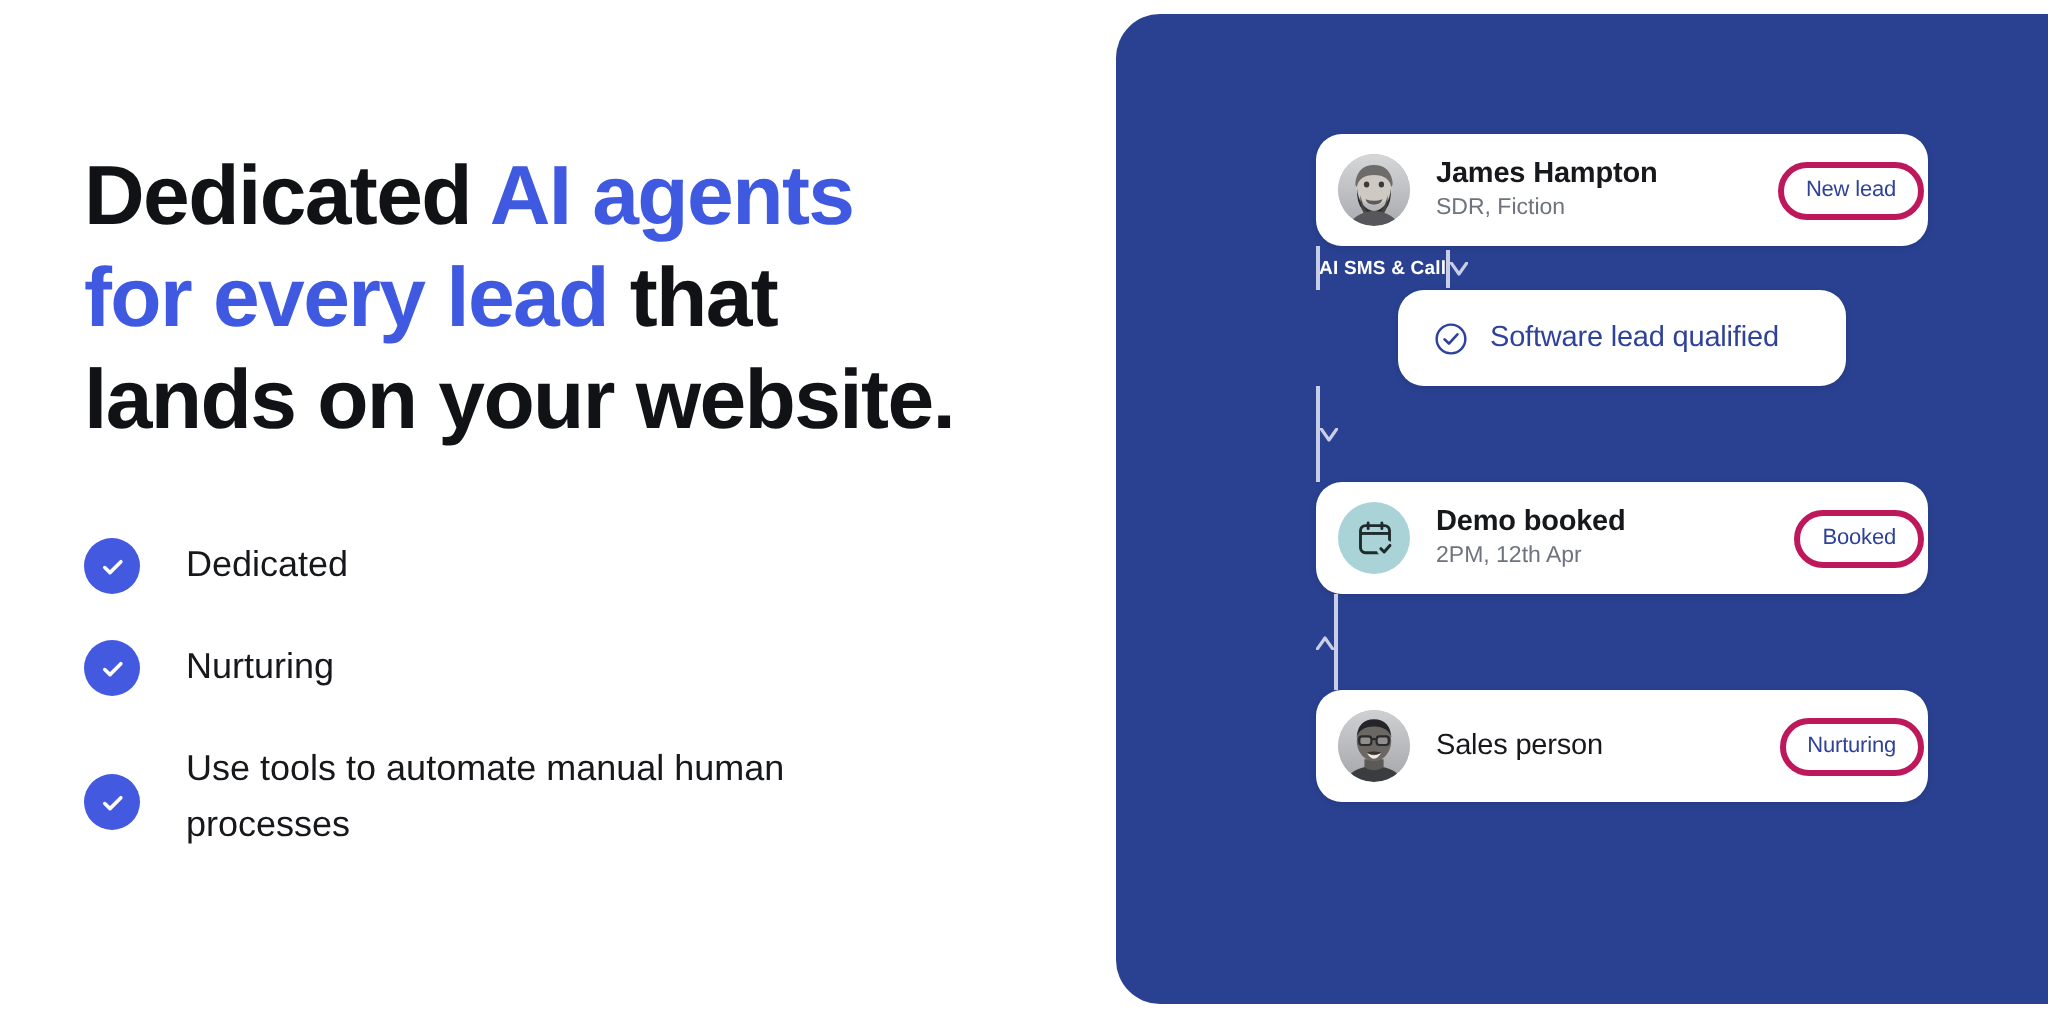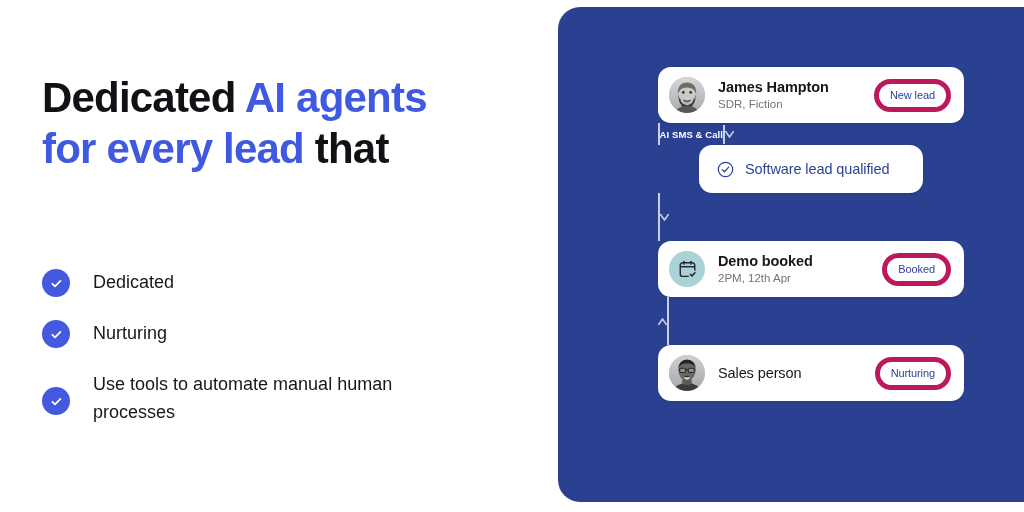--- a/index.html
+++ b/index.html
@@ -108,21 +108,21 @@
     position: relative;
     background: #ffffff;
     border-radius: 13px;
     display: flex;
     align-items: center;
     box-shadow: 0 1px 3px rgba(0,0,0,0.10);
   }
 
   .card.tall {
     height: 56px;
-    padding: 0 13px 0 11px;
+    padding: 0 2px 0 11px;
   }
   .card.chip {
     height: 48px;
     padding: 0 18px;
     width: 224px;
     margin: 0 auto;
     justify-content: flex-start;
   }
 
   .avatar {
@@ -169,21 +169,21 @@
     flex: 1 1 auto;
     margin-left: 13px;
     font-size: 14.5px;
     font-weight: normal;
     color: #17181c;
     letter-spacing: -0.1px;
   }
 
   .badge {
     flex: 0 0 auto;
-    border: 5px solid #be185d;
+    border: 3px solid #be185d;
     color: #2F429B;
     border-radius: 20px;
     font-size: 11px;
     padding: 5px 11px 6px;
     white-space: nowrap;
     background: #fff;
     letter-spacing: -0.1px;
   }
 
   .chip-label {
@@ -221,20 +221,21 @@
 </head>
 <body>
 
 <div id="page">
 
   <div class="left-pane">
 
     <h1 class="headline">
       <span>Dedicated </span><span class="accent">AI agents</span><br>
       <span class="accent">for every lead</span><span> that</span><br>
+      <span>lands on your website.</span>
     </h1>
 
     <div class="feature-list">
 
       <div class="feature-item">
         <span class="check-badge">
           <svg width="15" height="15" viewBox="0 0 16 16" aria-hidden="true">
             <path d="M3.6 8.3 L6.4 11 L12.2 5.2" fill="none" stroke="#ffffff" stroke-width="1.9" stroke-linecap="round" stroke-linejoin="round"></path>
           </svg>
         </span>

